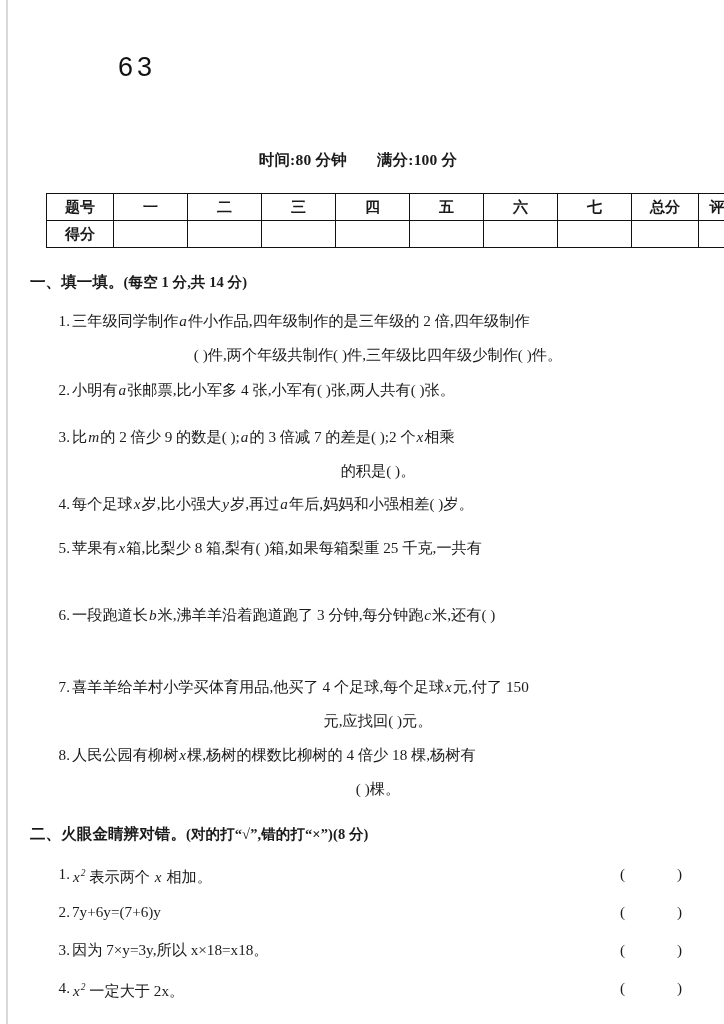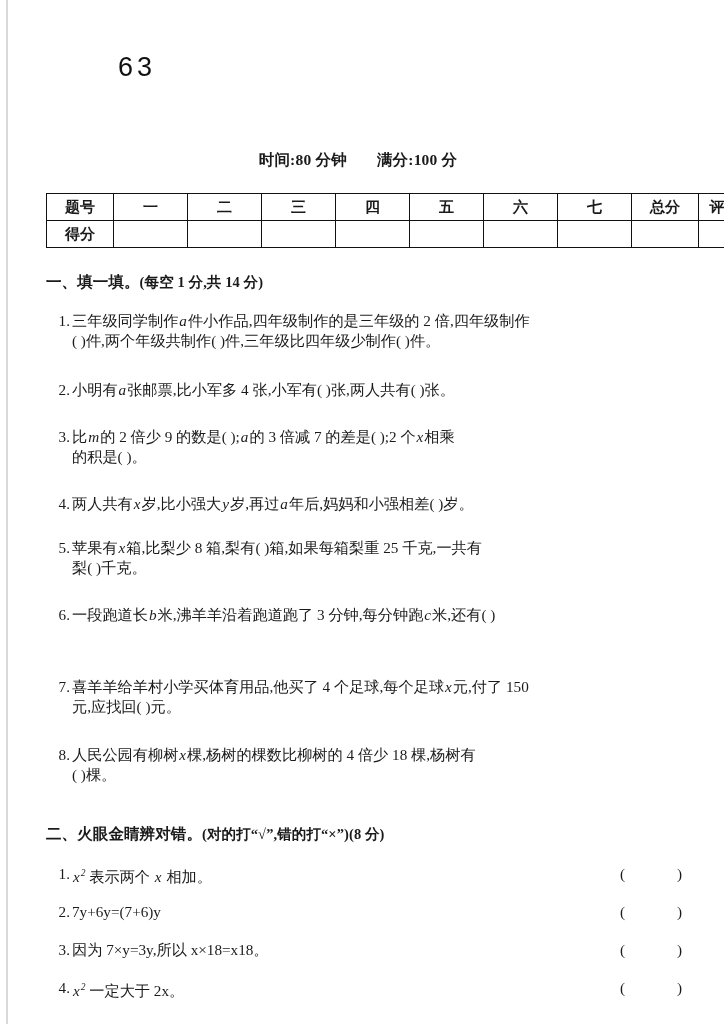--- a/index.html
+++ b/index.html
@@ -87,21 +87,20 @@
   table.score-table td.wide { width: 66px; }
 
   
   .section-heading {
     position: absolute;
     left: 30px;
     font-size: 15.5px;
     font-weight: bold;
     letter-spacing: .1px;
     white-space: nowrap;
-    margin-left: 16px;
   }
   .section-heading .hint {
     font-weight: bold;
     font-size: 14.5px;
   }
 
   .q {
     position: absolute;
     left: 72px;
     width: 612px;
@@ -110,21 +109,22 @@
   }
   .q .qnum {
     position: absolute;
     left: -24px;
     top: 0;
     width: 22px;
     text-align: right;
   }
   .q .line2 {
     display: block;
-    margin-top: 1px;
+    margin-top: 15px;
+    text-align: center;
   }
 
   .tf {
     position: absolute;
     left: 72px;
     width: 612px;
     font-size: 15.2px;
     line-height: 19px;
   }
   .tf .qnum {
@@ -216,27 +216,26 @@
   </div>
 
   <div class="q" style="top:427px;">
     <span class="qnum">3.</span>
     <span>比</span><i class="v">m</i><span>的 2 倍少 9 的数是(      );</span><i class="v">a</i><span>的 3 倍减 7 的差是(      );2 个</span><i class="v">x</i><span>相乘</span>
     <span class="line2">的积是(      )。</span>
   </div>
 
   <div class="q" style="top:494px;">
     <span class="qnum">4.</span>
-    <span>两人共有</span><i class="v">x</i><span>岁,比小强大</span><i class="v">y</i><span>岁,再过</span><i class="v">a</i><span>年后,妈妈和小强相差(      )岁。</span>
+    <span>每个足球</span><i class="v">x</i><span>岁,比小强大</span><i class="v">y</i><span>岁,再过</span><i class="v">a</i><span>年后,妈妈和小强相差(      )岁。</span>
   </div>
 
   <div class="q" style="top:538px;">
     <span class="qnum">5.</span>
     <span>苹果有</span><i class="v">x</i><span>箱,比梨少 8 箱,梨有(      )箱,如果每箱梨重 25 千克,一共有</span>
-    <span class="line2">梨(      )千克。</span>
   </div>
 
   <div class="q" style="top:605px;">
     <span class="qnum">6.</span>
     <span>一段跑道长</span><i class="v">b</i><span>米,沸羊羊沿着跑道跑了 3 分钟,每分钟跑</span><i class="v">c</i><span>米,还有(      )</span>
   </div>
 
   <div class="q" style="top:677px;">
     <span class="qnum">7.</span>
     <span>喜羊羊给羊村小学买体育用品,他买了 4 个足球,每个足球</span><i class="v">x</i><span>元,付了 150</span>

